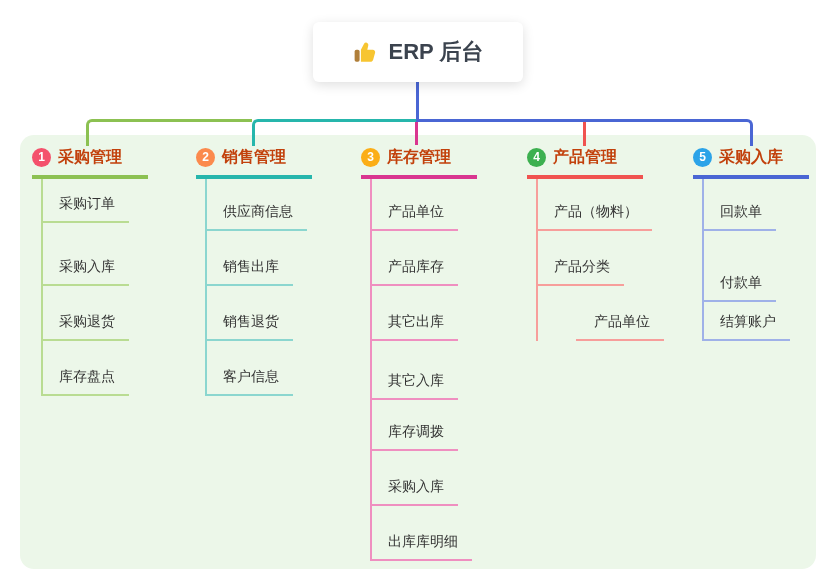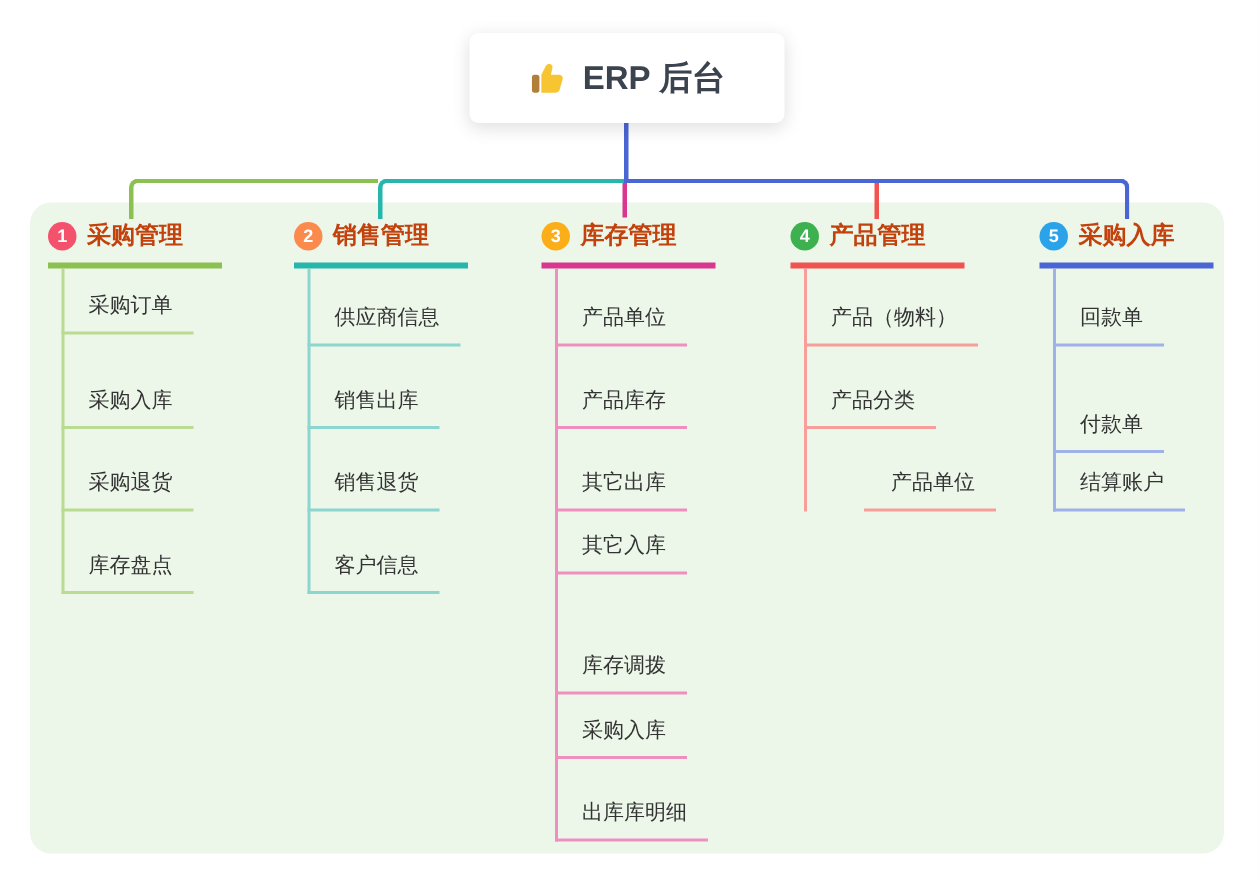--- a/index.html
+++ b/index.html
@@ -104,24 +104,24 @@
     <div class="child-vline" style="left: 9px; background: rgb(239, 143, 192); height: 382px;"></div>
   <div class="child" style="left: 9px; top: 56px; border-bottom-color: rgb(239, 143, 192);">
     <span>产品单位</span>
   </div>
         <div class="child" style="left: 9px; top: 111px; border-bottom-color: rgb(239, 143, 192);">
     <span>产品库存</span>
   </div>
         <div class="child" style="left: 9px; top: 166px; border-bottom-color: rgb(239, 143, 192);">
     <span>其它出库</span>
   </div>
-        <div class="child" style="left: 9px; top: 208px; border-bottom-color: rgb(239, 143, 192);">
+        <div class="child" style="left: 9px; top: 225px; border-bottom-color: rgb(239, 143, 192);">
     <span>其它入库</span>
   </div>
-        <div class="child" style="left: 9px; top: 288px; border-bottom-color: rgb(239, 143, 192); text-align: right;">
+        <div class="child" style="left: 9px; top: 276px; border-bottom-color: rgb(239, 143, 192); text-align: right;">
     <span>库存调拨</span>
   </div>
         <div class="child" style="left: 9px; top: 331px; border-bottom-color: rgb(239, 143, 192);">
     <span>采购入库</span>
   </div>
         <div class="child" style="left: 9px; top: 386px; border-bottom-color: rgb(239, 143, 192);">
     <span>出库库明细</span>
   </div>
       </div>
       <div class="branch" style="left: 527px;">

